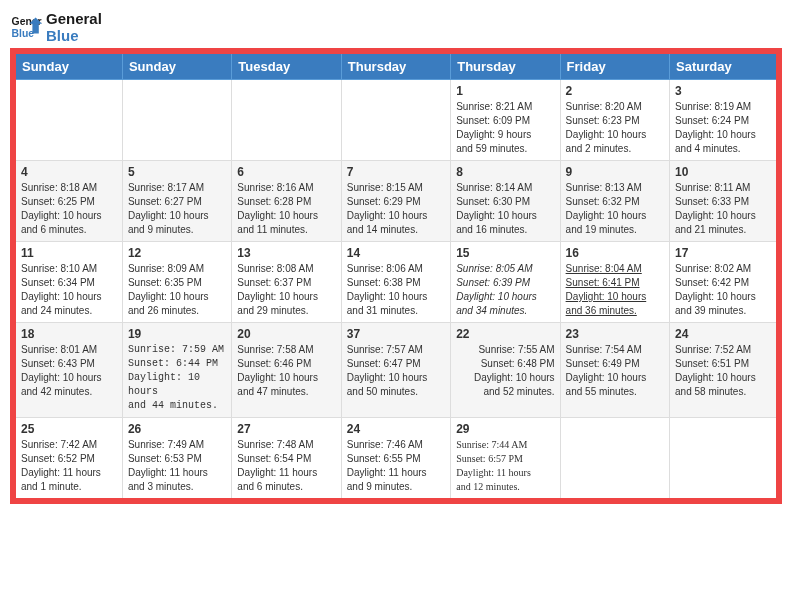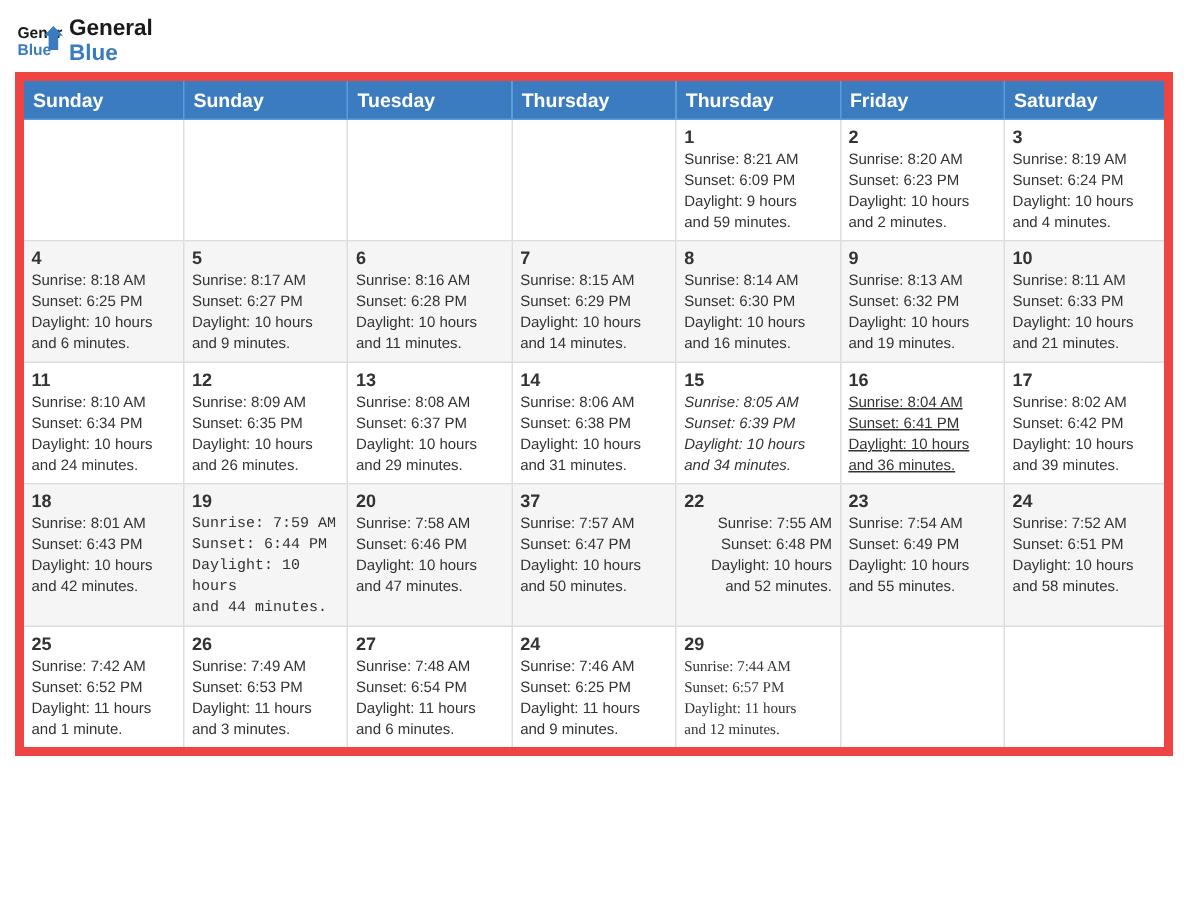--- a/index.html
+++ b/index.html
@@ -309,21 +309,21 @@
         <td>
           <span class="day-number">27</span>
           <div class="day-info" style="white-space: pre-line;">Sunrise: 7:48 AM
 Sunset: 6:54 PM
 Daylight: 11 hours
 and 6 minutes.</div>
         </td>
         <td>
           <span class="day-number">24</span>
           <div class="day-info" style="white-space: pre-line;">Sunrise: 7:46 AM
-Sunset: 6:25 PM
+Sunset: 6:55 PM
 Daylight: 11 hours
 and 9 minutes.</div>
         </td>
         <td>
           <span class="day-number">29</span>
           <div class="day-info" style="white-space: pre-line; font-family: Liberation Serif, serif;">Sunrise: 7:44 AM
 Sunset: 6:57 PM
 Daylight: 11 hours
 and 12 minutes.</div>
         </td>

